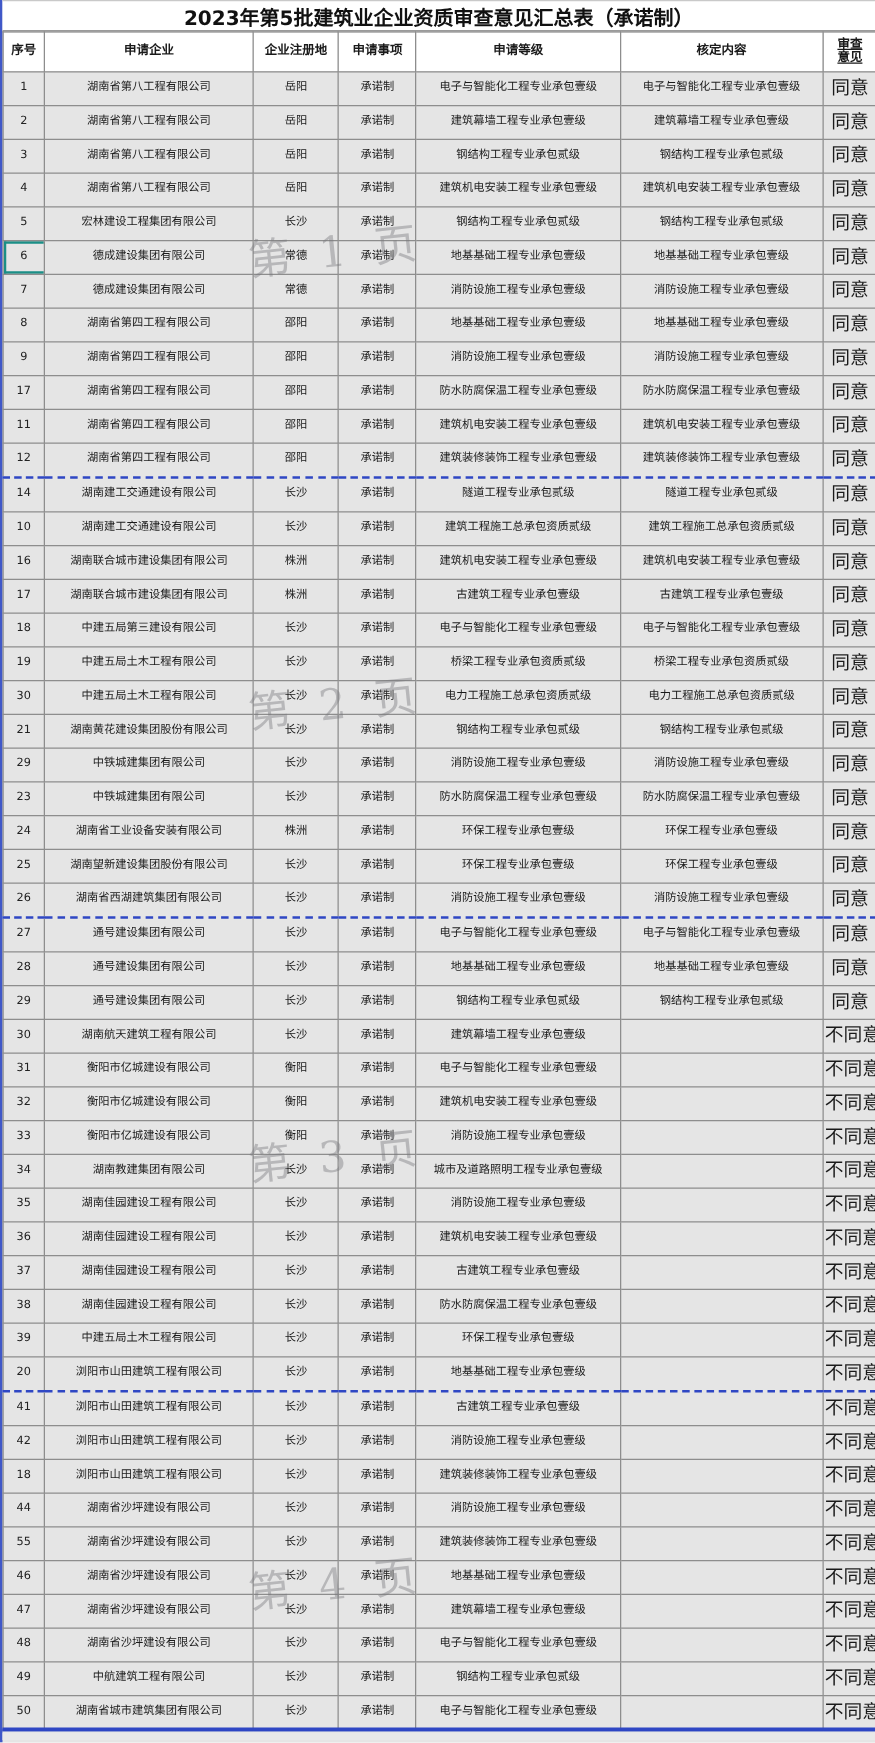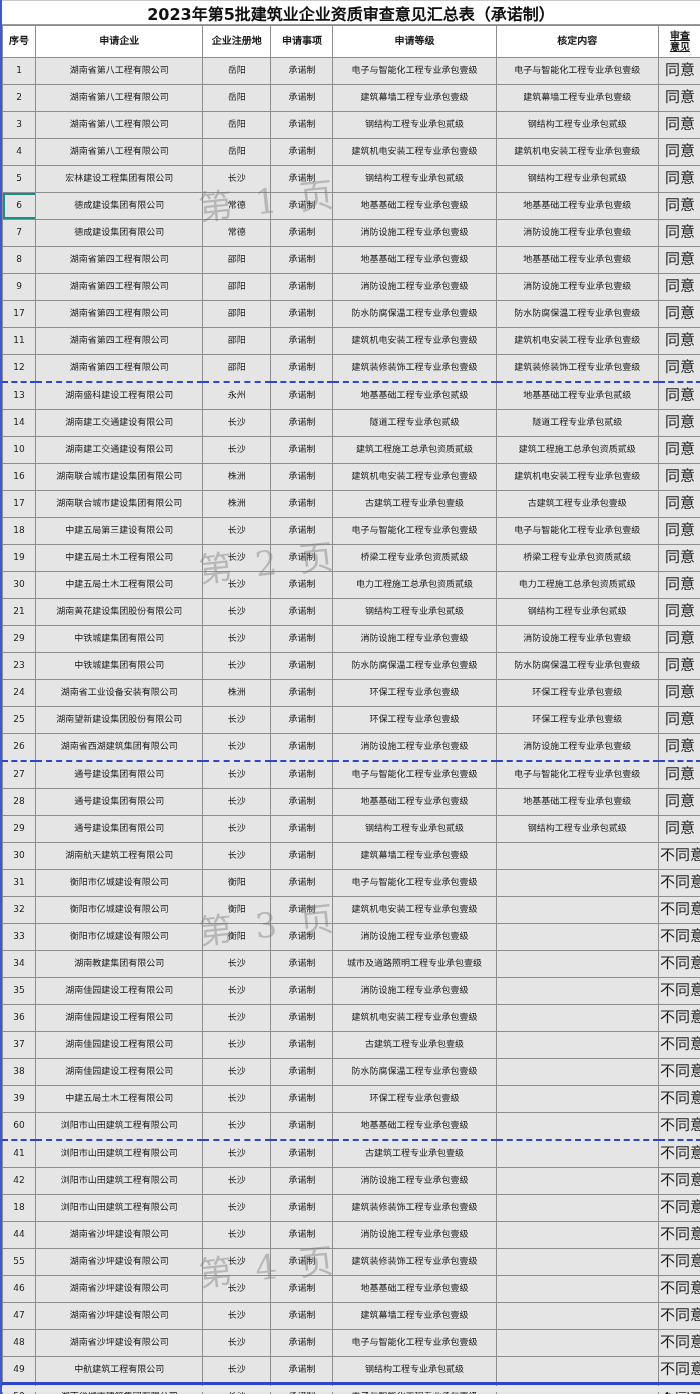--- a/index.html
+++ b/index.html
@@ -263,29 +263,20 @@
         <tr class="pagebreak band">
           <td class="idx">12</td>
           <td class="ent">湖南省第四工程有限公司</td>
           <td class="ent">邵阳</td>
           <td class="ent">承诺制</td>
           <td class="lvl">建筑装修装饰工程专业承包壹级</td>
           <td class="lvl">建筑装修装饰工程专业承包壹级</td>
           <td class="op">同意</td>
         </tr>
         <tr>
-          <td class="idx">13</td>
-          <td class="ent">湖南盛科建设工程有限公司</td>
-          <td class="ent">永州</td>
-          <td class="ent">承诺制</td>
-          <td class="lvl">地基基础工程专业承包贰级</td>
-          <td class="lvl">地基基础工程专业承包贰级</td>
-          <td class="op">同意</td>
-        </tr>
-        <tr>
           <td class="idx">14</td>
           <td class="ent">湖南建工交通建设有限公司</td>
           <td class="ent">长沙</td>
           <td class="ent">承诺制</td>
           <td class="lvl">隧道工程专业承包贰级</td>
           <td class="lvl">隧道工程专业承包贰级</td>
           <td class="op">同意</td>
         </tr>
         <tr>
           <td class="idx">10</td>
@@ -506,21 +497,21 @@
         <tr class="band">
           <td class="idx">39</td>
           <td class="ent">中建五局土木工程有限公司</td>
           <td class="ent">长沙</td>
           <td class="ent">承诺制</td>
           <td class="lvl">环保工程专业承包壹级</td>
           <td class="lvl"></td>
           <td class="op">不同意</td>
         </tr>
         <tr class="pagebreak">
-          <td class="idx">60</td>
+          <td class="idx">20</td>
           <td class="ent">浏阳市山田建筑工程有限公司</td>
           <td class="ent">长沙</td>
           <td class="ent">承诺制</td>
           <td class="lvl">地基基础工程专业承包壹级</td>
           <td class="lvl"></td>
           <td class="op">不同意</td>
         </tr>
         <tr>
           <td class="idx">41</td>
           <td class="ent">浏阳市山田建筑工程有限公司</td>

